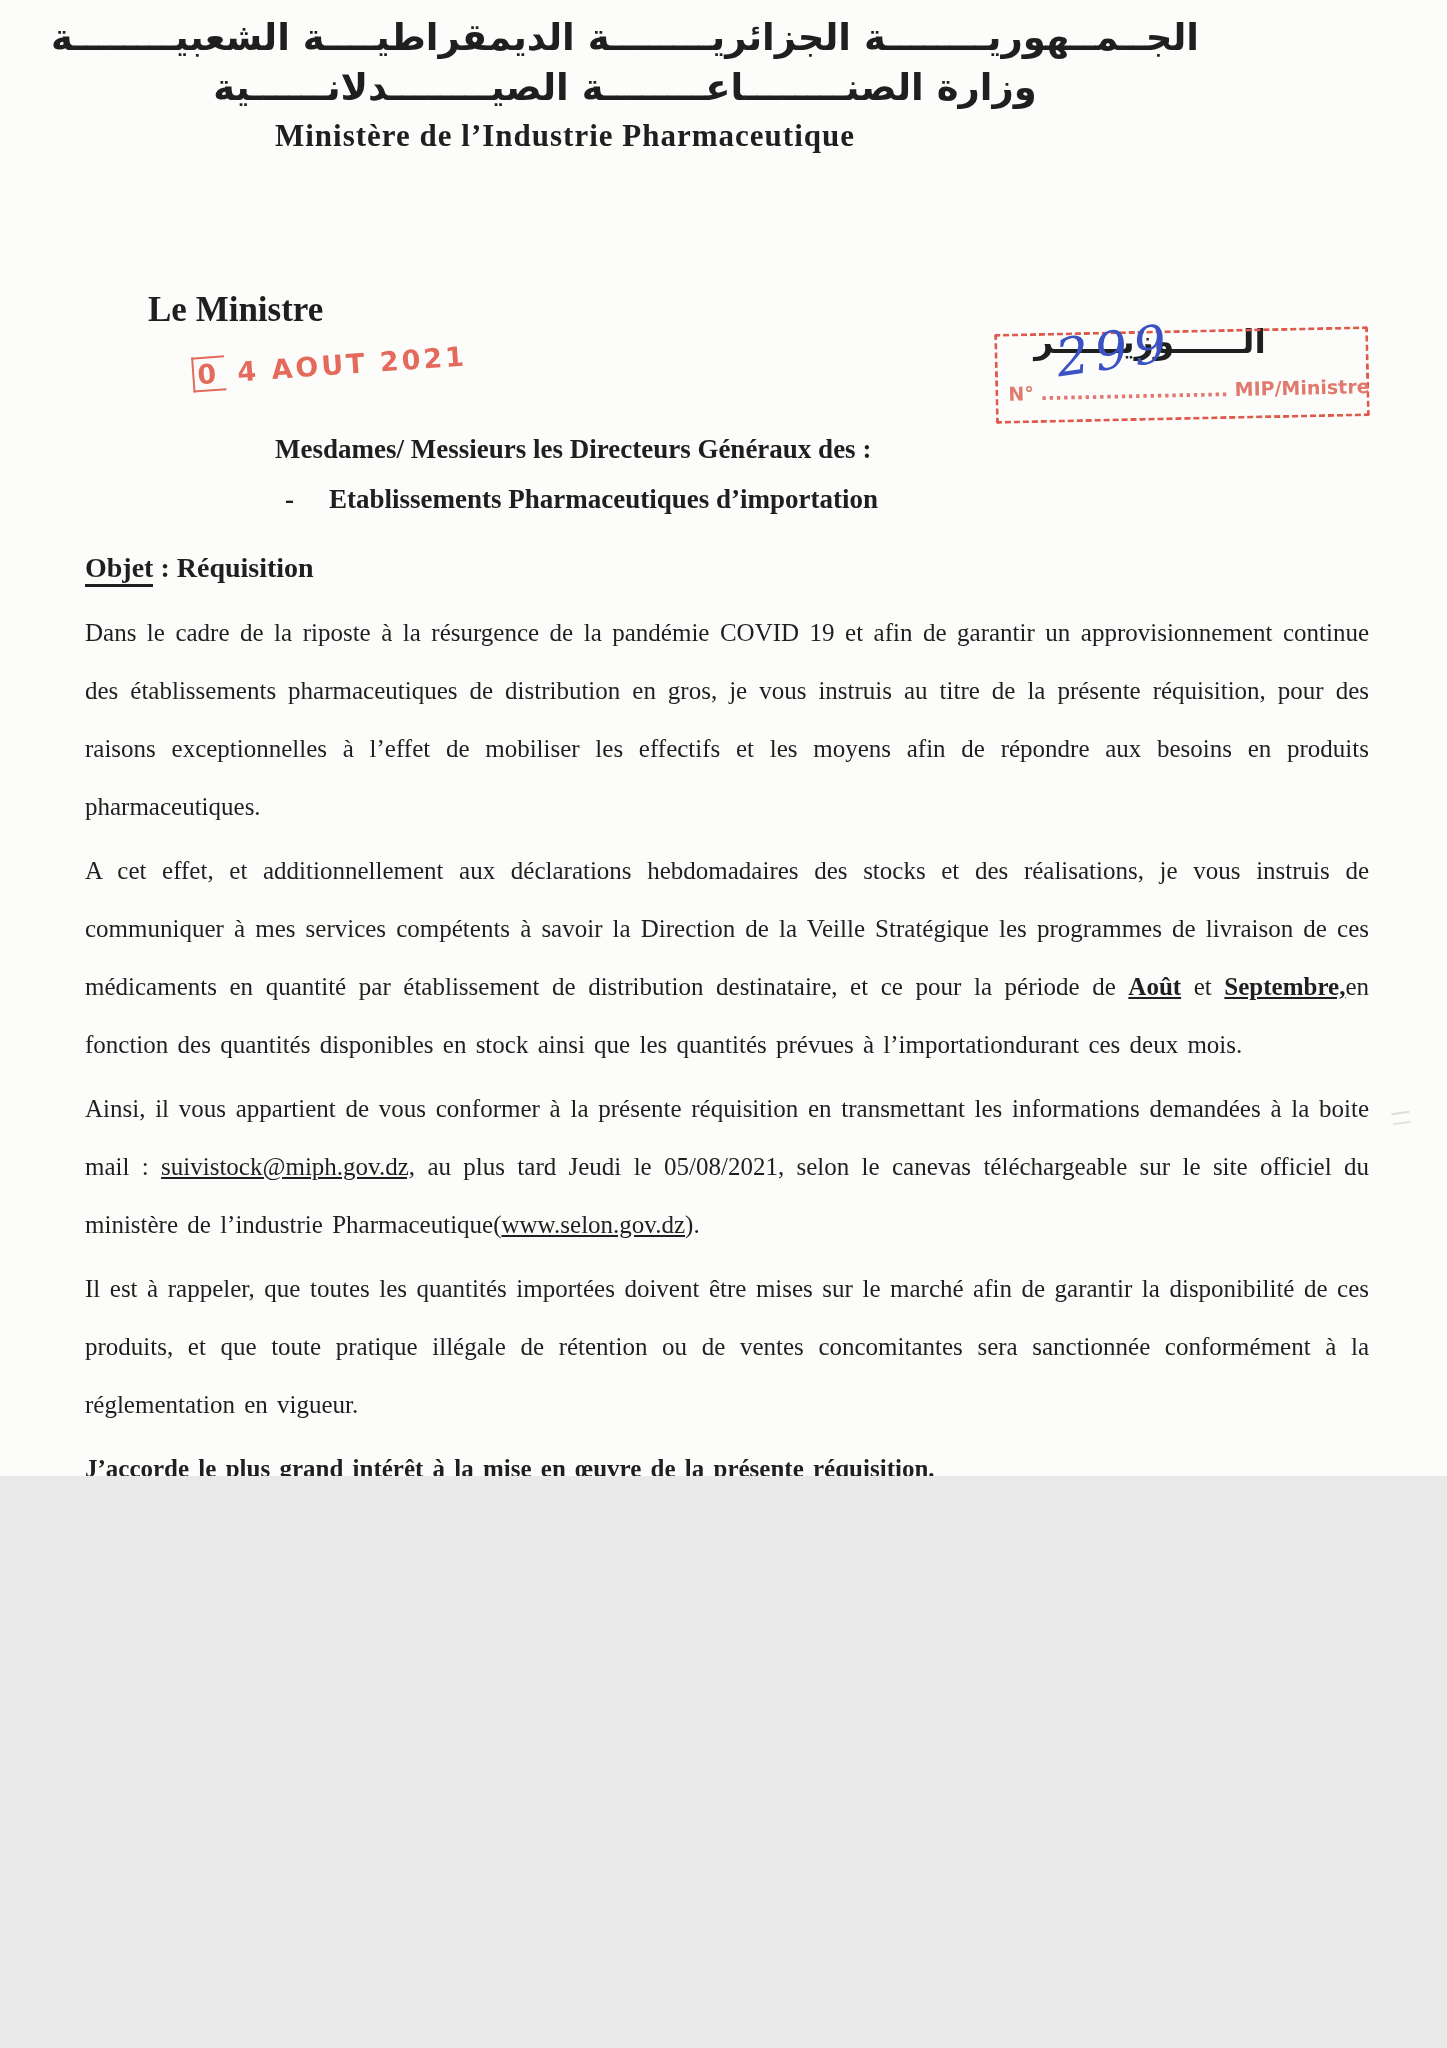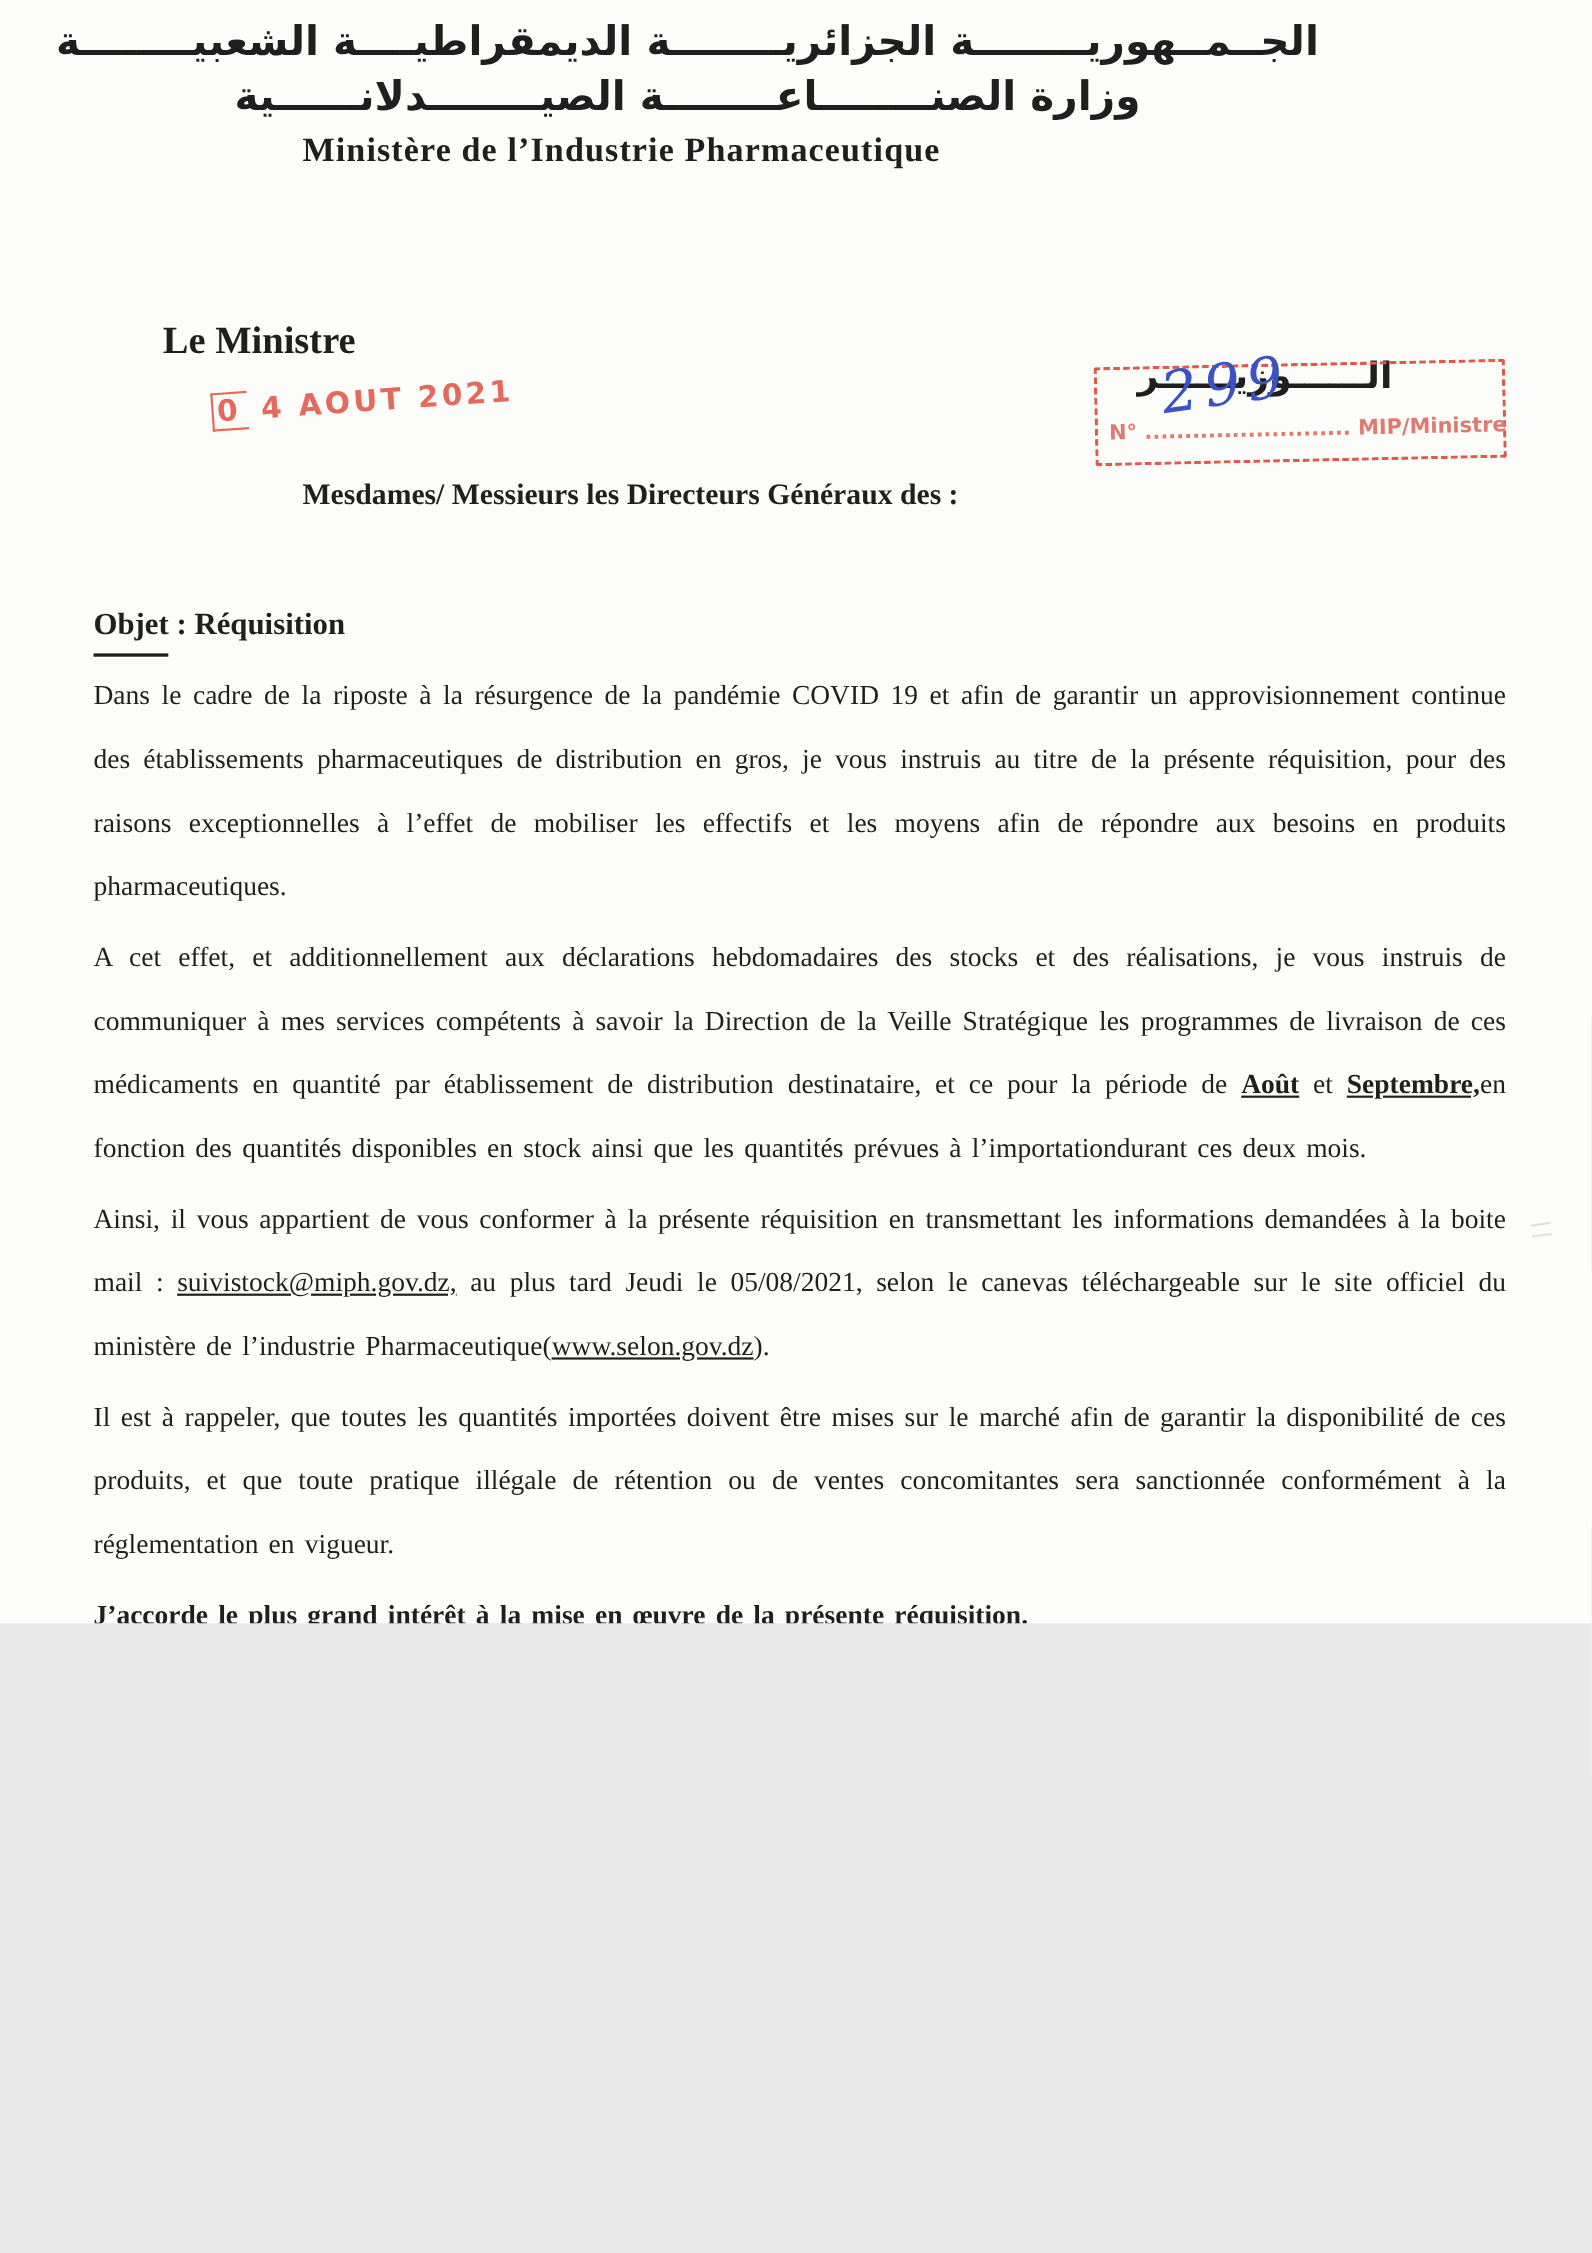--- a/index.html
+++ b/index.html
@@ -36,21 +36,21 @@
   }
   .ref-stamp .num{
     position:absolute;left:58px;top:-14px;
     font-family:"DejaVu Serif", serif;font-style:italic;font-size:52px;
     color:#3a52c4;transform:rotate(-7deg);letter-spacing:6px;
   }
   
   .addressee{position:absolute;top:424px;left:275px;font-weight:bold;font-size:27px;line-height:50px;}
   .addressee .dash{display:inline-block;width:44px;padding-left:10px;}
   .subject{position:absolute;top:552px;left:85px;font-size:28px;font-weight:bold;}
-  .subject .obj{border-bottom:3px solid #1f1f1f;padding-bottom:11px;}
+  .subject .obj{border-bottom:3px solid #1f1f1f;padding-bottom:1px;}
   
   .body{position:absolute;top:604px;left:85px;width:1284px;
         font-size:25px;line-height:58px;text-align:justify;word-spacing:3px;}
   .body p{margin:0 0 6px 0;}
   .bu{font-weight:bold;text-decoration:underline;}
   .u{text-decoration:underline;}
   .closing{font-weight:bold;margin-top:6px !important;}
   
   .seal-svg{position:absolute;top:1762px;left:352px;}
   .sign-svg{position:absolute;top:1722px;left:372px;}
@@ -83,20 +83,23 @@
     <div class="line">
       <span>N°</span>
       <span>..........................</span>
       <span>MIP/Ministre</span>
     </div>
     <div class="num">299</div>
   </div>
 
   <div class="addressee">
     <div>Mesdames/ Messieurs les Directeurs Généraux des :</div>
+    <div>
+      <span class="dash">-</span><span>Etablissements Pharmaceutiques d’importation</span>
+    </div>
   </div>
 
   <div class="subject">
     <span class="obj">Objet</span><span> : </span><span>Réquisition</span>
   </div>
 
   <main class="body">
     <p><span>Dans le cadre de la riposte à la résurgence de la pandémie COVID 19 et afin de garantir un approvisionnement continue des établissements pharmaceutiques de distribution en gros, je vous instruis au titre de la présente réquisition, pour des raisons exceptionnelles à l’effet de mobiliser les effectifs et les moyens afin de répondre aux besoins en produits pharmaceutiques.</span></p>
     <p><span>A cet effet, et additionnellement aux déclarations hebdomadaires des stocks et des réalisations, je vous instruis de communiquer à mes services compétents à savoir la Direction de la Veille Stratégique les programmes de livraison de ces médicaments en quantité par établissement de distribution destinataire, et ce pour la période de </span><span class="bu">Août</span><span> et </span><span class="bu">Septembre,</span><span>en fonction des quantités disponibles en stock ainsi que les quantités prévues à l’importationdurant ces deux mois.</span></p>
     <p><span>Ainsi, il vous appartient de vous conformer à la présente réquisition en transmettant les informations demandées à la boite mail : </span><span class="u">suivistock@miph.gov.dz,</span><span> au plus tard Jeudi le 05/08/2021, selon le canevas téléchargeable sur le site officiel du ministère de l’industrie Pharmaceutique(</span><span class="u">www.selon.gov.dz</span><span>).</span></p>

